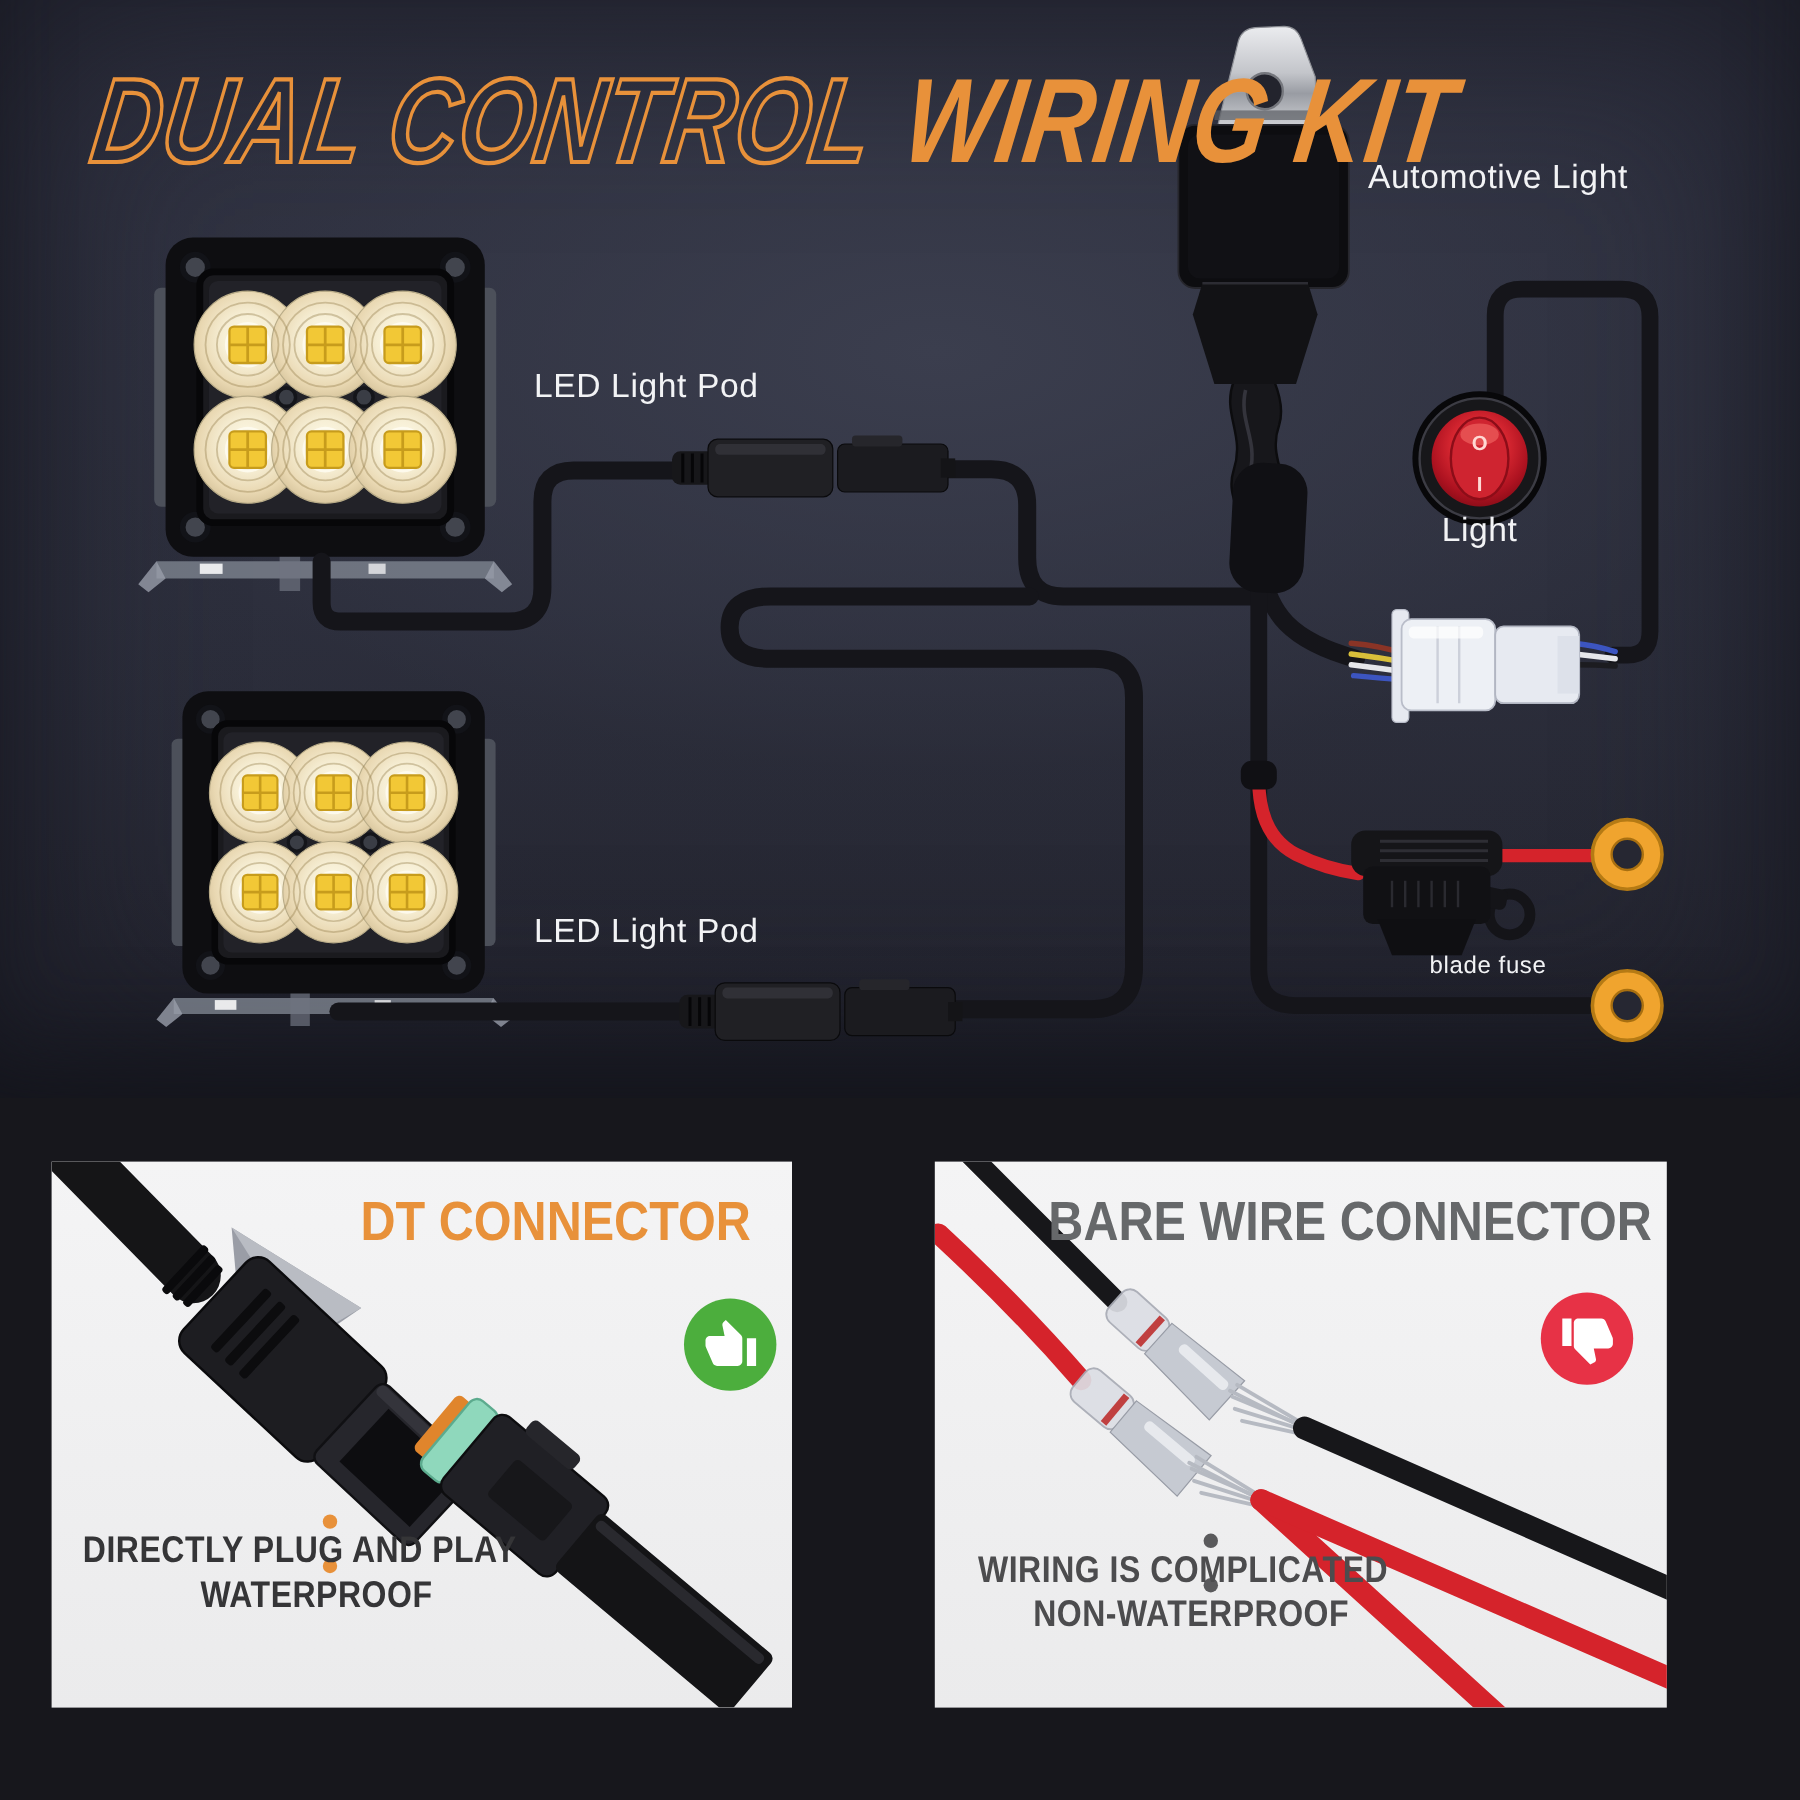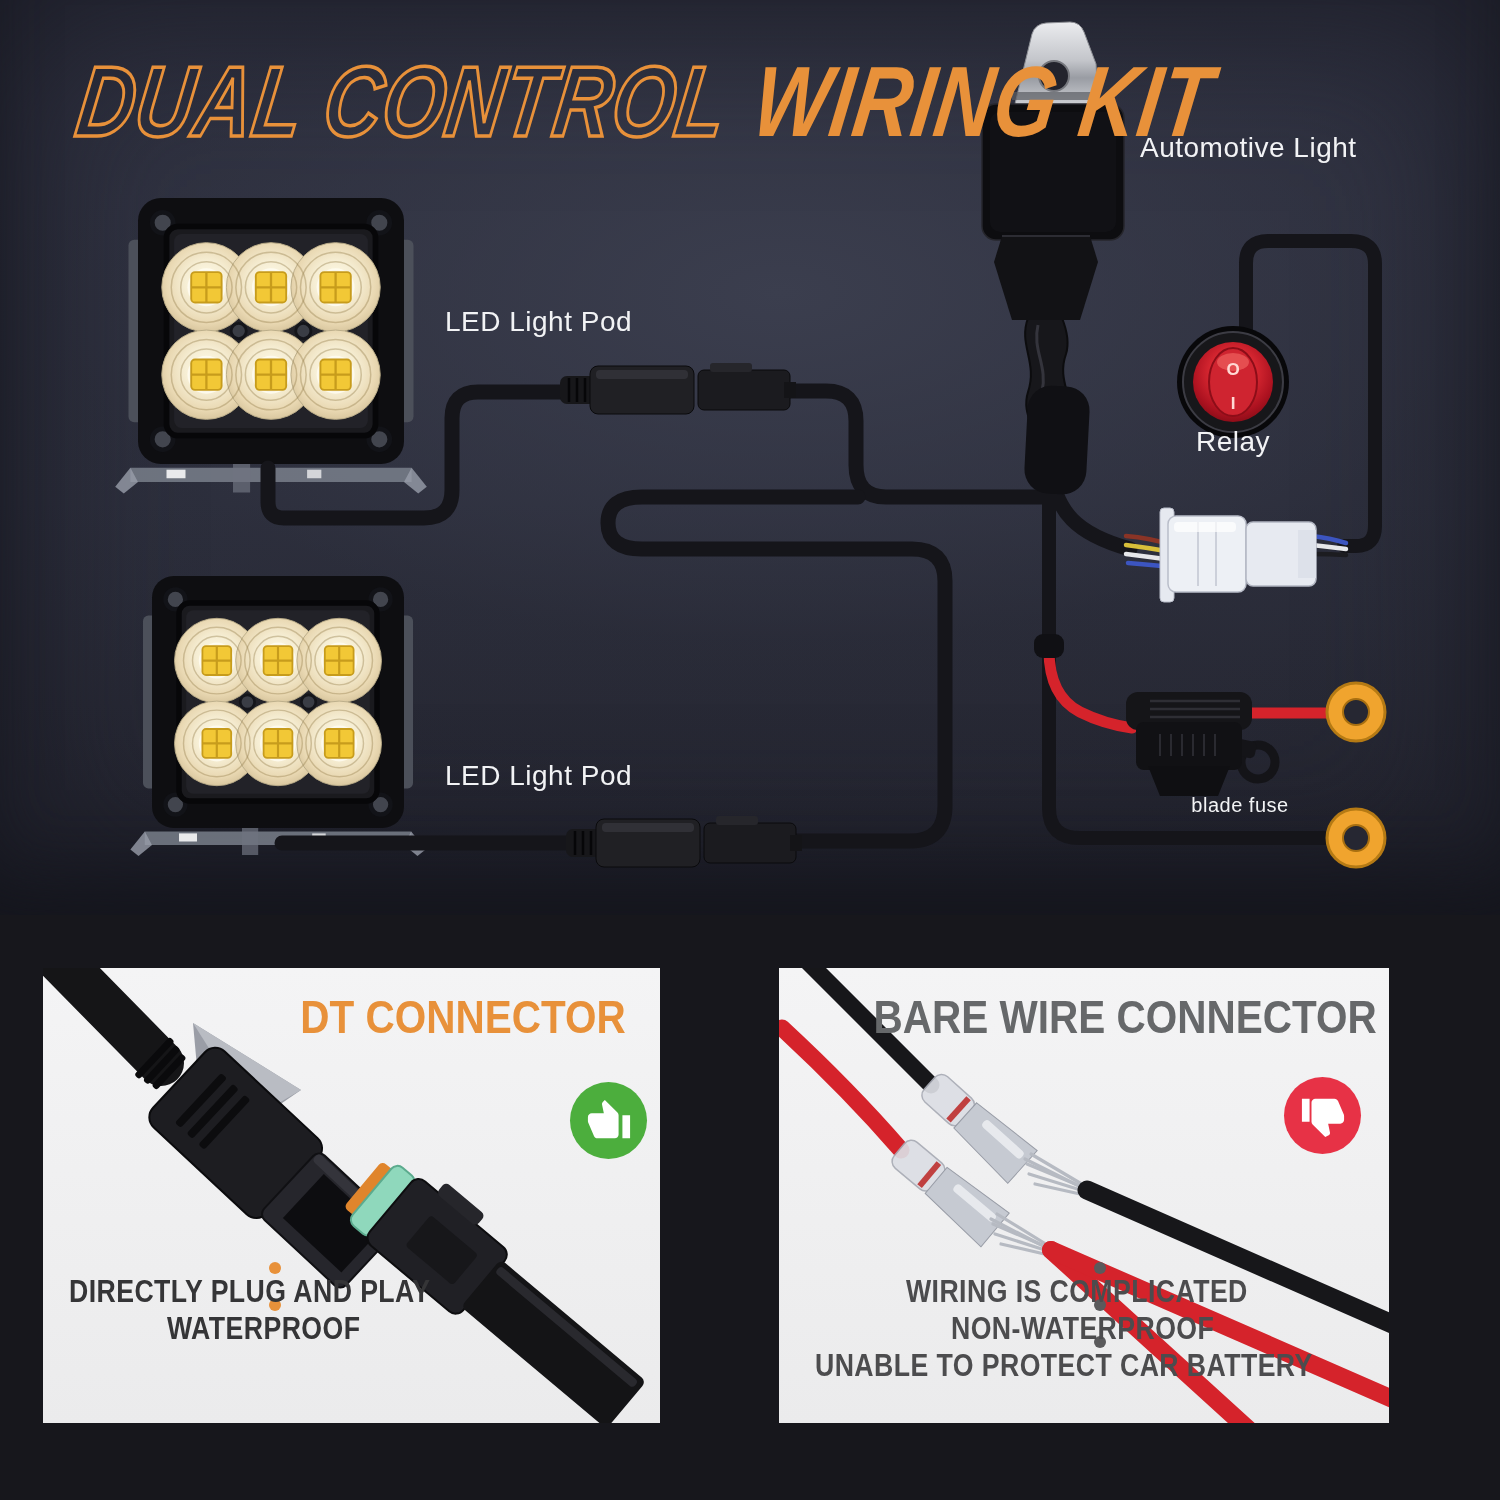--- a/index.html
+++ b/index.html
@@ -27,21 +27,21 @@
   .panel-art{position:absolute;left:0;top:0;}
   .panel-heading{position:absolute;top:22px;font-weight:bold;font-size:46px;letter-spacing:0px;
       transform:scaleX(.88);transform-origin:right center;white-space:nowrap;}
   #panel-left .panel-heading{right:34px;color:#e8913a;}
   #panel-right .panel-heading{right:12px;color:#66686a;}
   .badge{position:absolute;width:77px;height:77px;border-radius:50%;display:flex;align-items:center;justify-content:center;}
   #badge-up{left:527px;top:114px;background:#4cae3d;}
   #badge-down{left:505px;top:109px;background:#e73246;}
   .features{position:absolute;top:294px;margin:0;padding:0;list-style:none;}
   #panel-left .features{left:26px;}
-  #panel-right .features{left:36px;}
+  #panel-right .features{left:36px;margin-top:16px;}
   .features li{display:flex;align-items:center;height:37px;flex-direction:column;}
   .features .dot{width:12px;height:12px;border-radius:50%;margin-right:9px;flex:0 0 auto;}
   #panel-left .dot{background:#e8913a;}
   #panel-right .dot{background:#5a5a5c;}
   .features .txt{font-weight:bold;font-size:31px;white-space:nowrap;display:inline-block;
       transform:scaleX(.86);transform-origin:left center;letter-spacing:.5px;}
   #panel-left .txt{color:#353537;}
   #panel-right .txt{color:#4c4c4e;}
 </style>
 </head>
@@ -240,21 +240,21 @@
         <ellipse cx="1233" cy="362" rx="16" ry="9" fill="#ff8278" opacity=".45"></ellipse>
         <text x="1233" y="375" text-anchor="middle" font-size="17" font-weight="bold" fill="#ffd9d4" font-family="Liberation Sans, sans-serif">O</text>
         <text x="1233" y="409" text-anchor="middle" font-size="17" font-weight="bold" fill="#ffd9d4" font-family="Liberation Sans, sans-serif">I</text>
       </g>
     </svg>
 
     <div id="title">
       <span class="outlined">DUAL CONTROL</span><span class="solid">WIRING KIT</span>
     </div>
     <div class="lbl" style="left:1140px;top:132px;">Automotive Light</div>
-    <div class="lbl" style="left:1233px;top:426px;transform:translateX(-50%);">Relay</div>
+    <div class="lbl" style="left:1233px;top:426px;transform:translateX(-50%);">Light</div>
     <div class="lbl" style="left:445px;top:306px;">LED Light Pod</div>
     <div class="lbl" style="left:445px;top:760px;">LED Light Pod</div>
     <div class="lbl" style="left:1240px;top:794px;transform:translateX(-50%);font-size:20px;">blade fuse</div>
   </div>
 
   <div class="panel" id="panel-left">
     <svg class="panel-art" width="679" height="455" viewBox="0 0 679 455">
       <path d="M5,-20 L118,95" stroke="#151517" stroke-width="46" stroke-linecap="round"></path>
       <polygon points="150,55 258,122 162,188" fill="#9a9da6"></polygon>
       <polygon points="150,55 258,122 210,150" fill="#b9bcc3"></polygon>
@@ -352,20 +352,16 @@
     </div>
     <ul class="features">
       <li>
           <span class="dot"></span>
           <span class="txt">WIRING IS COMPLICATED</span>
         </li>
       <li>
           <span class="dot"></span>
           <span class="txt">NON-WATERPROOF</span>
         </li>
-      <li>
-          <span class="dot"></span>
-          <span class="txt">UNABLE TO PROTECT CAR BATTERY</span>
-        </li>
     </ul>
   </div>
 
 </div>
 
 </body></html>

